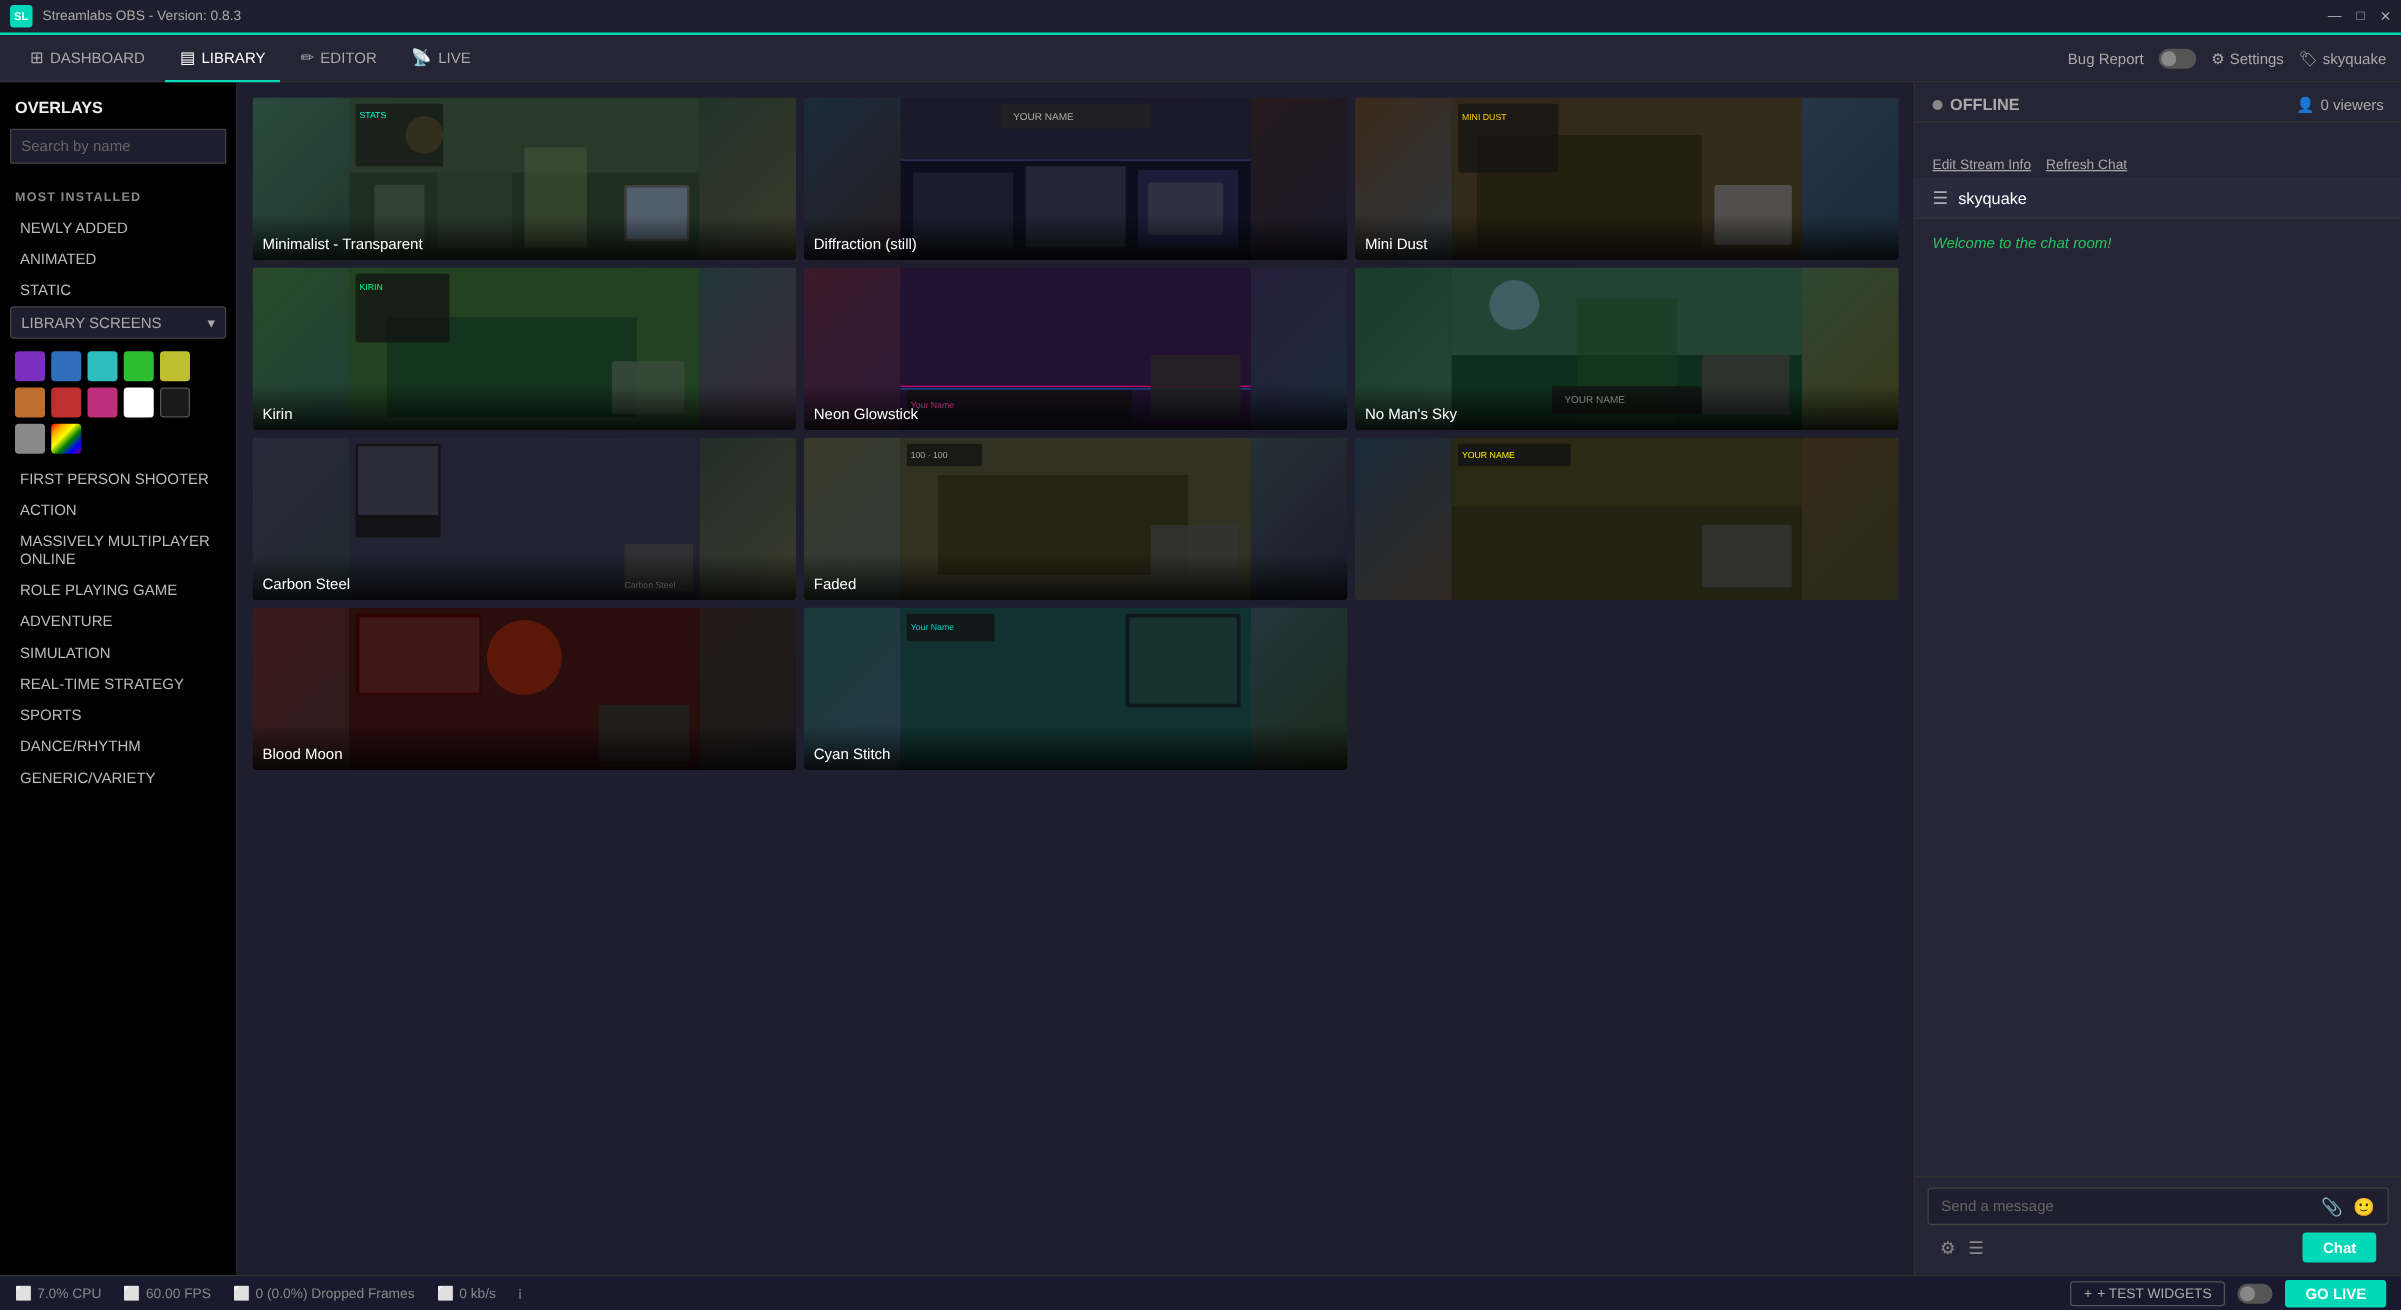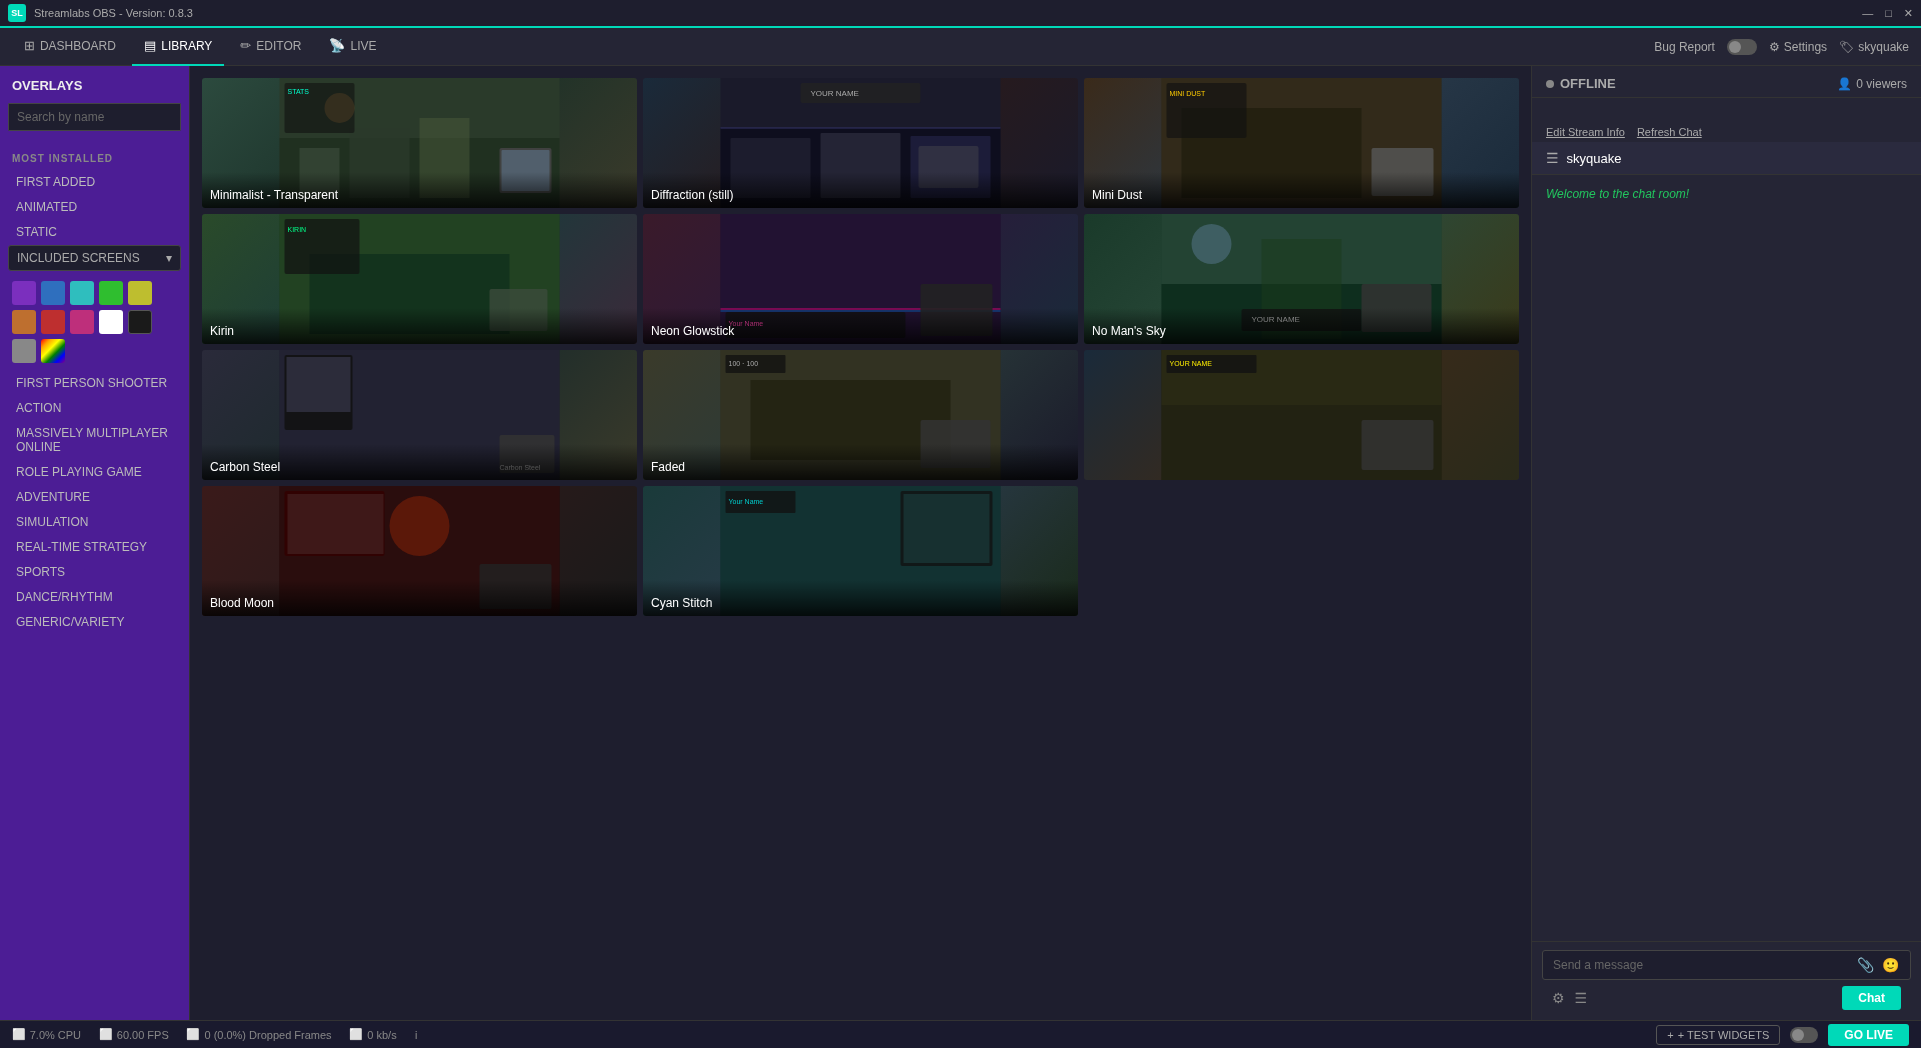--- a/index.html
+++ b/index.html
@@ -53,21 +53,21 @@
 
     
     #main {
       display: flex;
       height: calc(1048px - 28px - 38px - 28px);
     }
 
     
     #sidebar {
       width: 190px;
-      background: #4c1d95;
+      background: #000000;
       padding: 12px 8px;
       border-right: 1px solid #333;
       overflow-y: auto;
       flex-shrink: 0;
     }
     #sidebar h3 {
       color: #eee;
       font-size: 13px;
       font-weight: 600;
       margin-bottom: 10px;
@@ -291,26 +291,26 @@
 </div>
 
 <div id="main">
 
   <div id="sidebar">
     <h3>OVERLAYS</h3>
     <input class="search-input" type="text" placeholder="Search by name" style="">
 
     <div class="filter-section-label">MOST INSTALLED</div>
 
-    <div class="filter-item">FIRST ADDED</div>
+    <div class="filter-item">NEWLY ADDED</div>
     <div class="filter-item">ANIMATED</div>
     <div class="filter-item">STATIC</div>
 
     <div class="dropdown-filter">
-      <span>INCLUDED SCREENS</span>
+      <span>LIBRARY SCREENS</span>
       <span>▾</span>
     </div>
 
     <div class="color-swatches">
       <div class="swatch" style="background:#7B2FBE"></div>
       <div class="swatch" style="background:#2F6FBE"></div>
       <div class="swatch" style="background:#2FBEBE"></div>
       <div class="swatch" style="background:#2FBE2F"></div>
       <div class="swatch" style="background:#BEBE2F"></div>
       <div class="swatch" style="background:#BE6F2F"></div>

